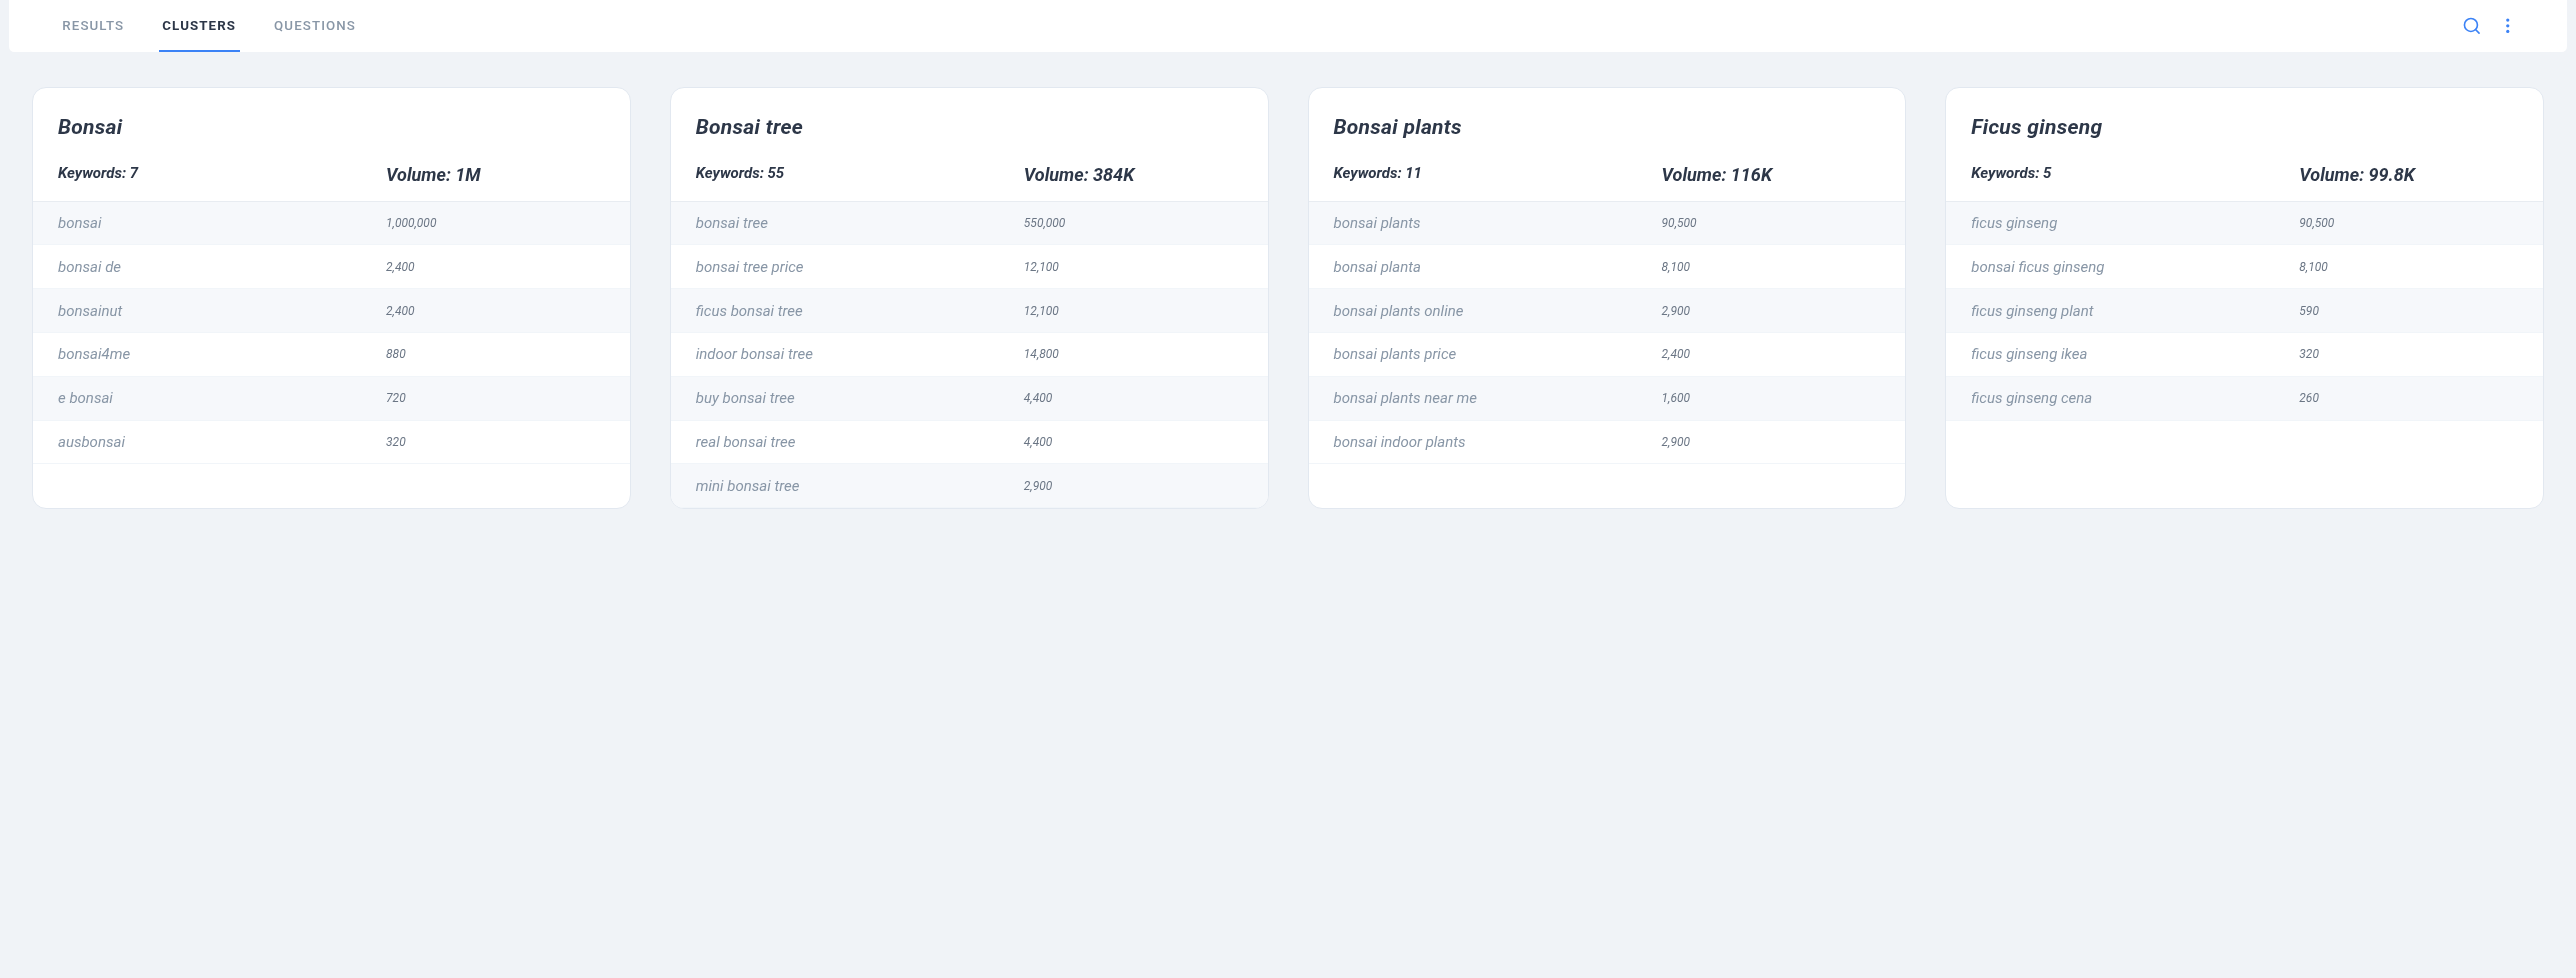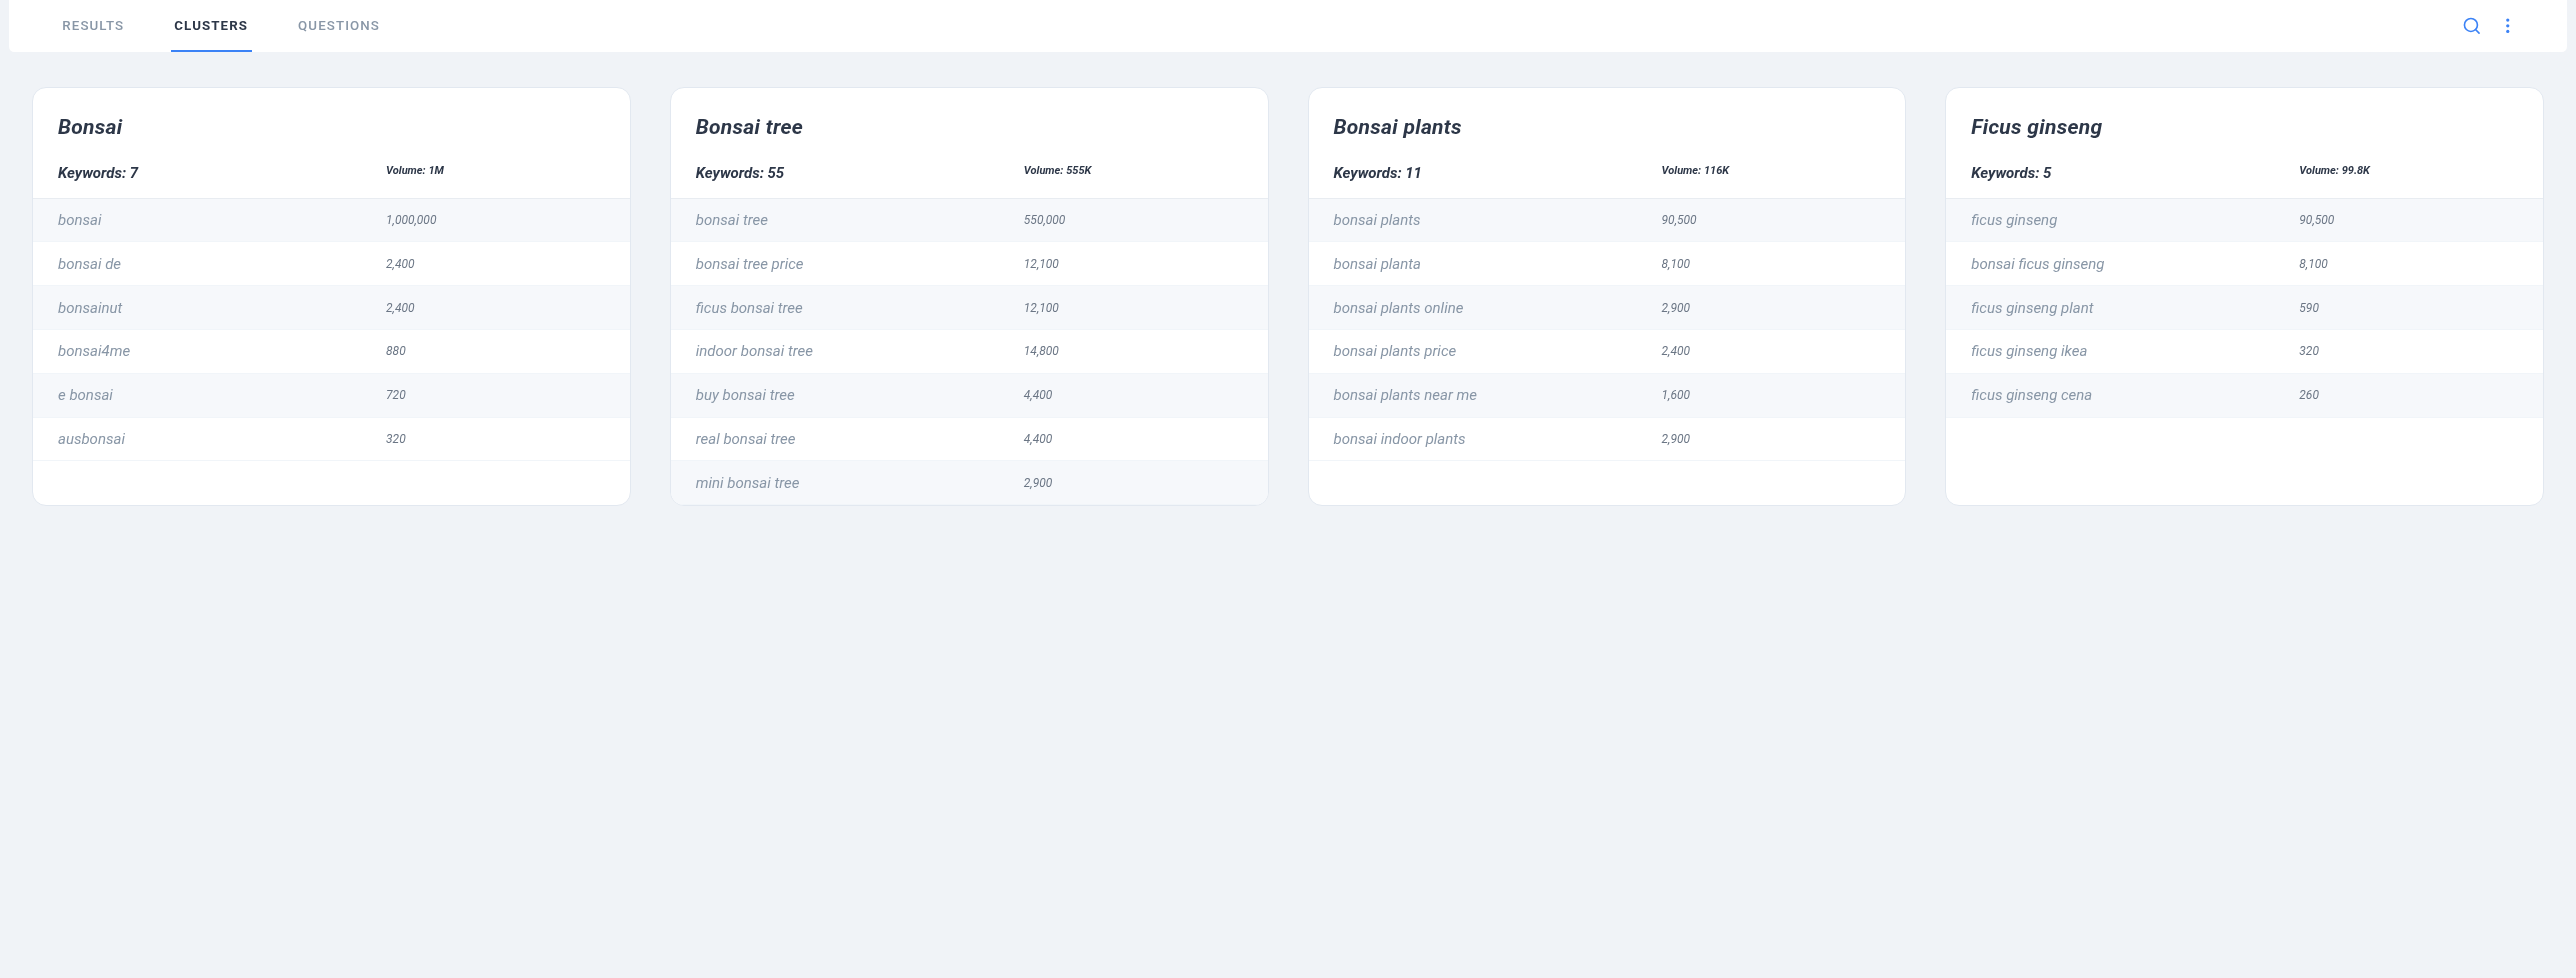--- a/index.html
+++ b/index.html
@@ -12,21 +12,21 @@
       background: #ffffff;
       padding: 0 50px;
       display: flex;
       justify-content: space-between;
       align-items: center;
       border-radius: 0 0 5.3px 5.3px;
       margin: 0 8.8px;
     }
     .tabs {
       display: flex;
-      gap: 43px;
+      gap: 31px;
     }
     .tab {
       padding: 17.7px 3.5px;
       font-size: 13.3px;
       letter-spacing: 1.1px;
       color: #8896a6;
       cursor: pointer;
       border-bottom: 2.7px solid transparent;
       font-weight: 500;
     }
@@ -84,21 +84,21 @@
       gap: 40px;
     }
     .stat-keywords {
       flex: 1;
       font-size: 15px;
       font-weight: 700;
       color: #2d3748;
     }
     .stat-volume {
       width: 40%;
-      font-size: 11px;
+      font-size: 18px;
       font-weight: 700;
       color: #2d3748;
     }
     .keyword-row {
       display: flex;
       padding: 12.4px 25px;
       border-bottom: 0.9px solid #f1f5f9;
       align-items: center;
     }
     .keyword-row:nth-child(odd) {
@@ -188,21 +188,21 @@
         </div>
       </div>
     </div>
     <div class="cluster-card">
       <div class="cluster-inner">
         <div class="cluster-header">
           <div class="cluster-title">Bonsai tree</div>
         </div>
         <div class="cluster-stats">
           <div class="stat-keywords">Keywords: 55</div>
-          <div class="stat-volume">Volume: 555K</div>
+          <div class="stat-volume">Volume: 384K</div>
         </div>
         <div class="keyword-list">
           <div class="keyword-row">
             <div class="keyword-name">bonsai tree</div>
             <div class="keyword-volume">550,000</div>
           </div>
           <div class="keyword-row">
             <div class="keyword-name">bonsai tree price</div>
             <div class="keyword-volume">12,100</div>
           </div>

